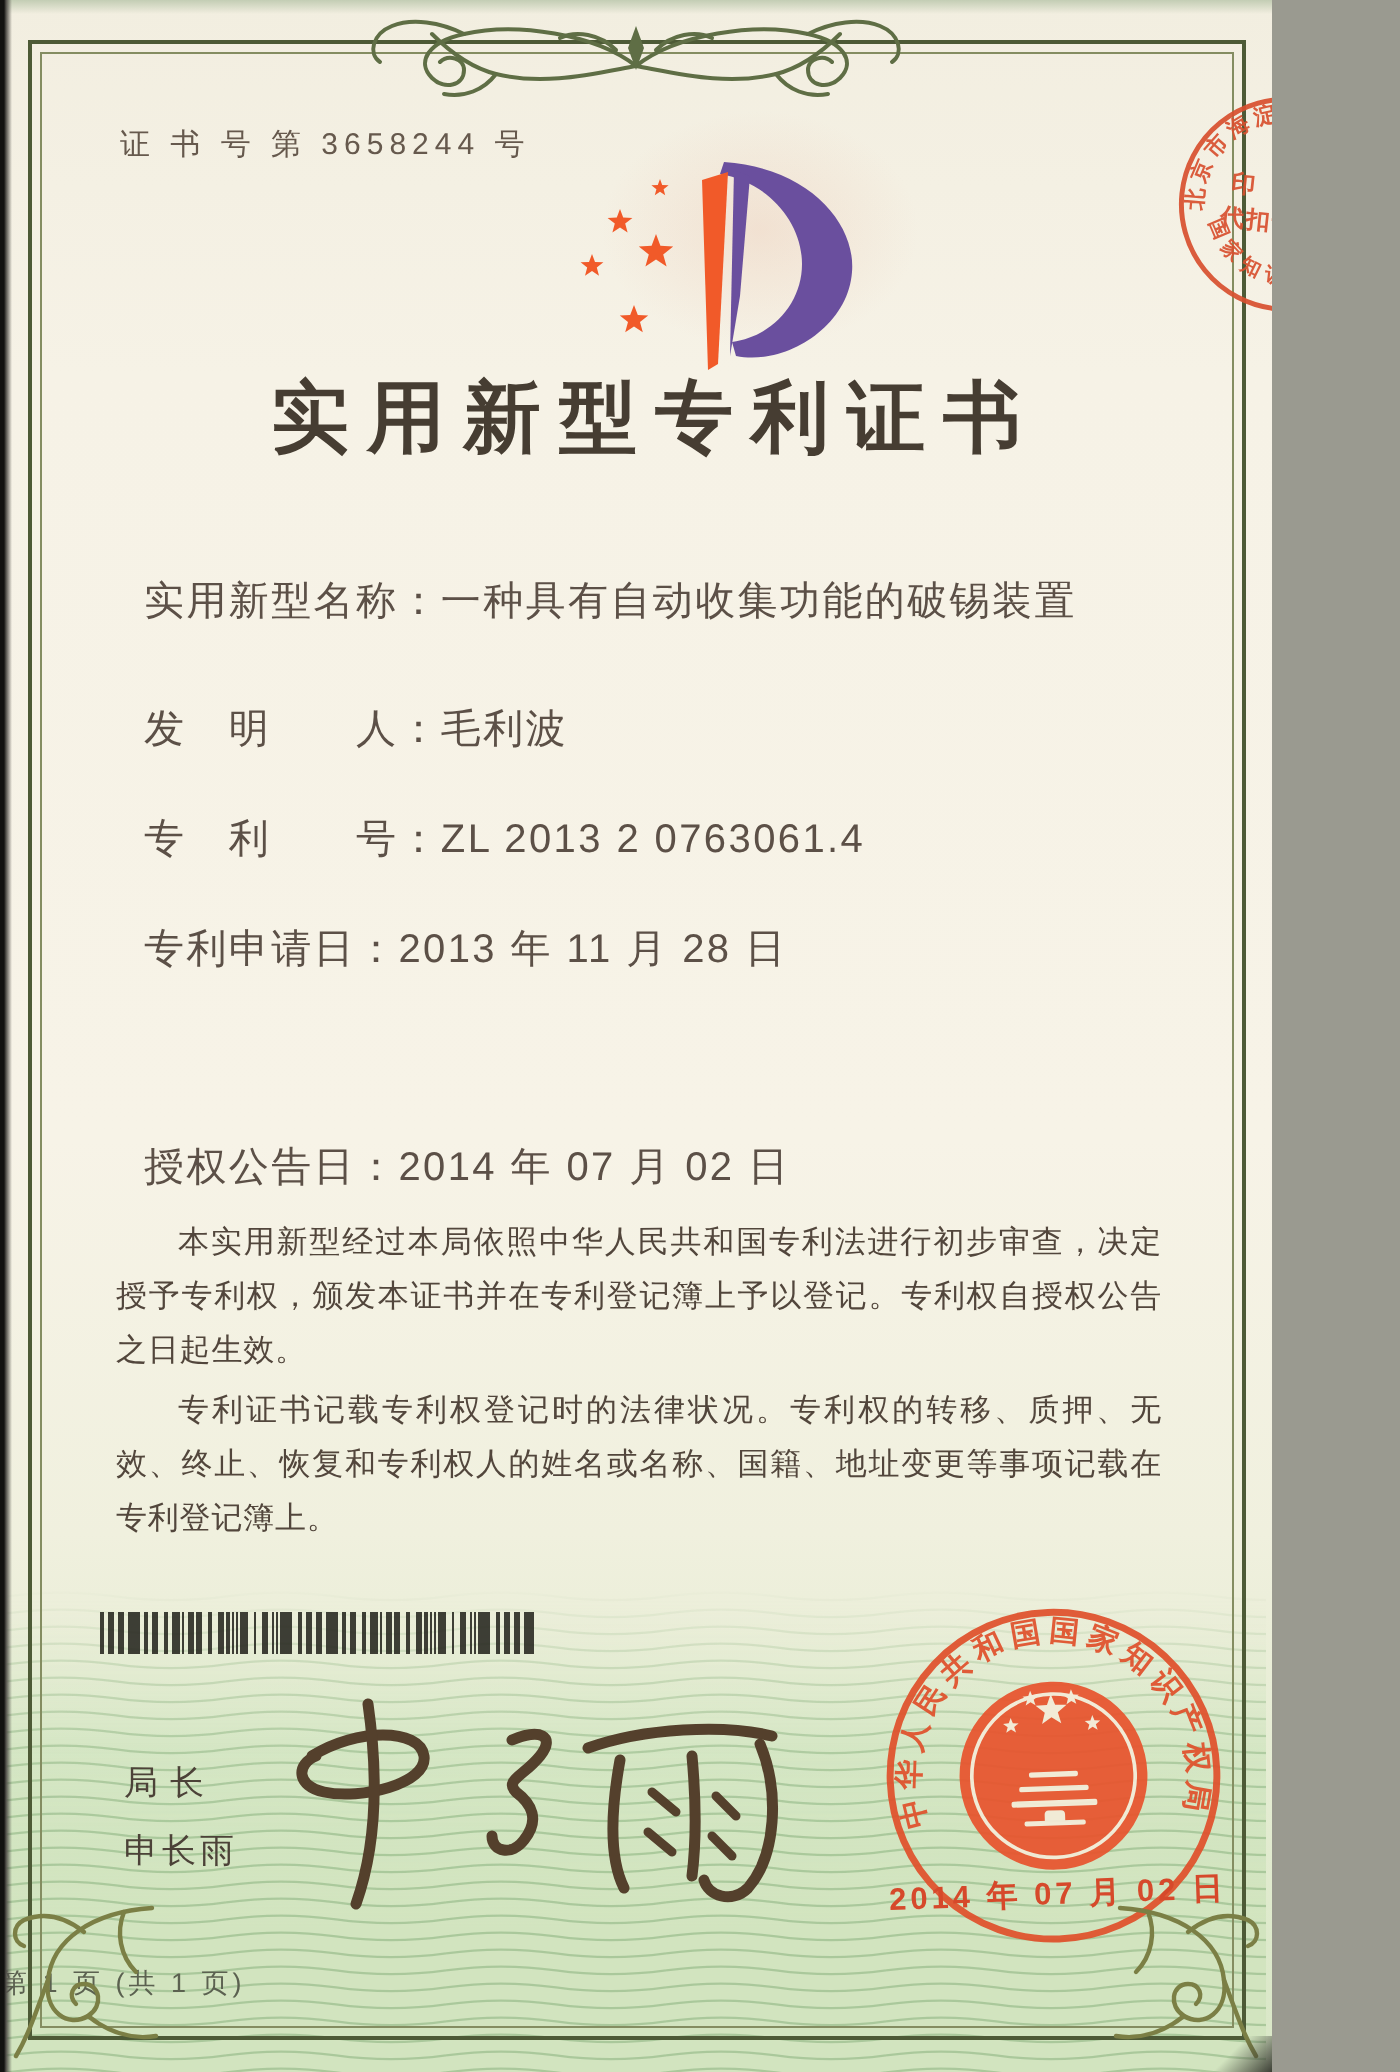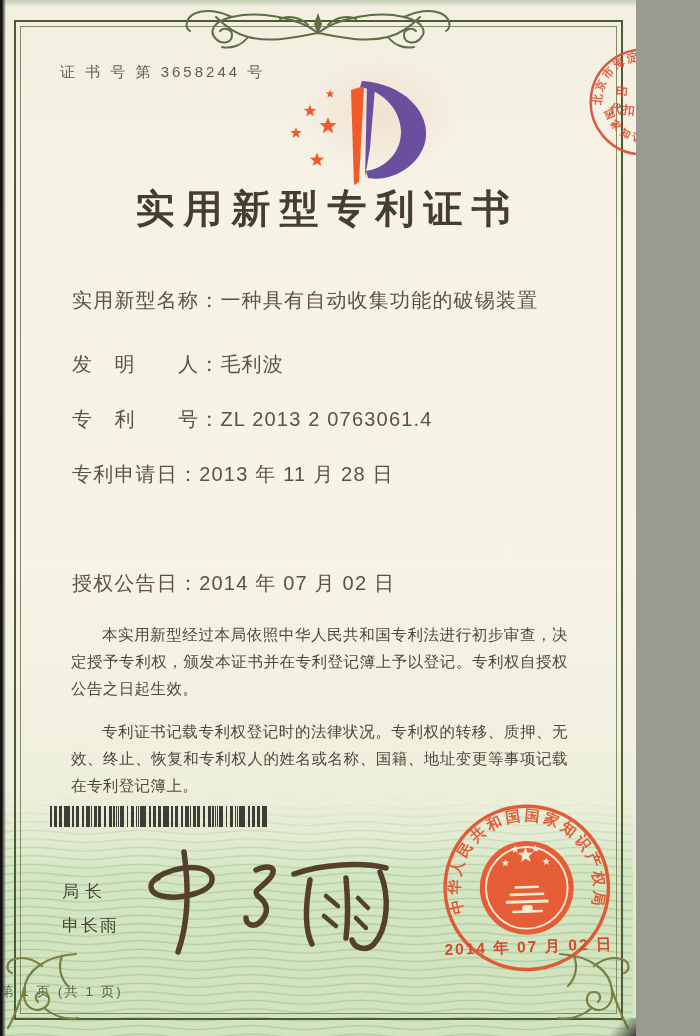--- a/index.html
+++ b/index.html
@@ -37,21 +37,21 @@
   .field .lab{color:#5c5047;}
   .redacted{position:relative;display:inline-block;height:26px;vertical-align:bottom;}
   .blur-vis{filter:blur(1px);color:#6e655c;}
   .blur-txt{filter:blur(2.6px);opacity:.5;color:#7e786d;letter-spacing:2px;}
   .blob{position:absolute;border-radius:10px;background:rgba(236,234,226,.85);filter:blur(2.5px);}
   .blob.b1{left:14px;top:-4px;width:72px;height:32px;}
   .blob.b2{left:130px;top:0;width:56px;height:24px;border-radius:4px;background:rgba(228,226,218,.7);}
   .blob.b3{left:238px;top:-2px;width:66px;height:26px;background:rgba(225,223,214,.7);}
   .blob.bd{left:20px;top:-8px;width:46px;height:40px;border-radius:50%;background:rgba(148,146,138,.55);filter:blur(3px);}
   .paras{position:absolute;left:55px;right:52px;top:606px;z-index:3;}
-  .paras p{margin:16px;text-indent:2em;font-size:15.5px;line-height:1.74;color:#52463c;text-align:justify;letter-spacing:.4px;}
+  .paras p{margin:3px;text-indent:2em;font-size:15.5px;line-height:1.74;color:#52463c;text-align:justify;letter-spacing:.4px;}
   .barcode{position:absolute;left:50px;top:806px;width:217px;height:21px;z-index:3;opacity:.88;
     background:
       repeating-linear-gradient(90deg,#26261f 0 2px,transparent 2px 3px,transparent 3px 5px,#26261f 5px 6px,transparent 6px 9px),
       repeating-linear-gradient(90deg,#26261f 0 1px,transparent 1px 4px,#26261f 4px 7px,transparent 7px 11px);}
   .signer{position:absolute;left:62px;z-index:3;font-size:17px;color:#4c4238;letter-spacing:2px;}
   .signer.t{top:880px;letter-spacing:6px;text-align:center;}
   .signer.n{top:914px;}
   .signature{position:absolute;left:118px;top:840px;width:292px;height:120px;z-index:3;}
   .seal{position:absolute;left:430px;top:798px;width:194px;height:194px;z-index:3;opacity:.93;transform:rotate(-2deg);}
   .seal-date{position:absolute;left:433px;top:937px;width:192px;z-index:4;text-align:center;

